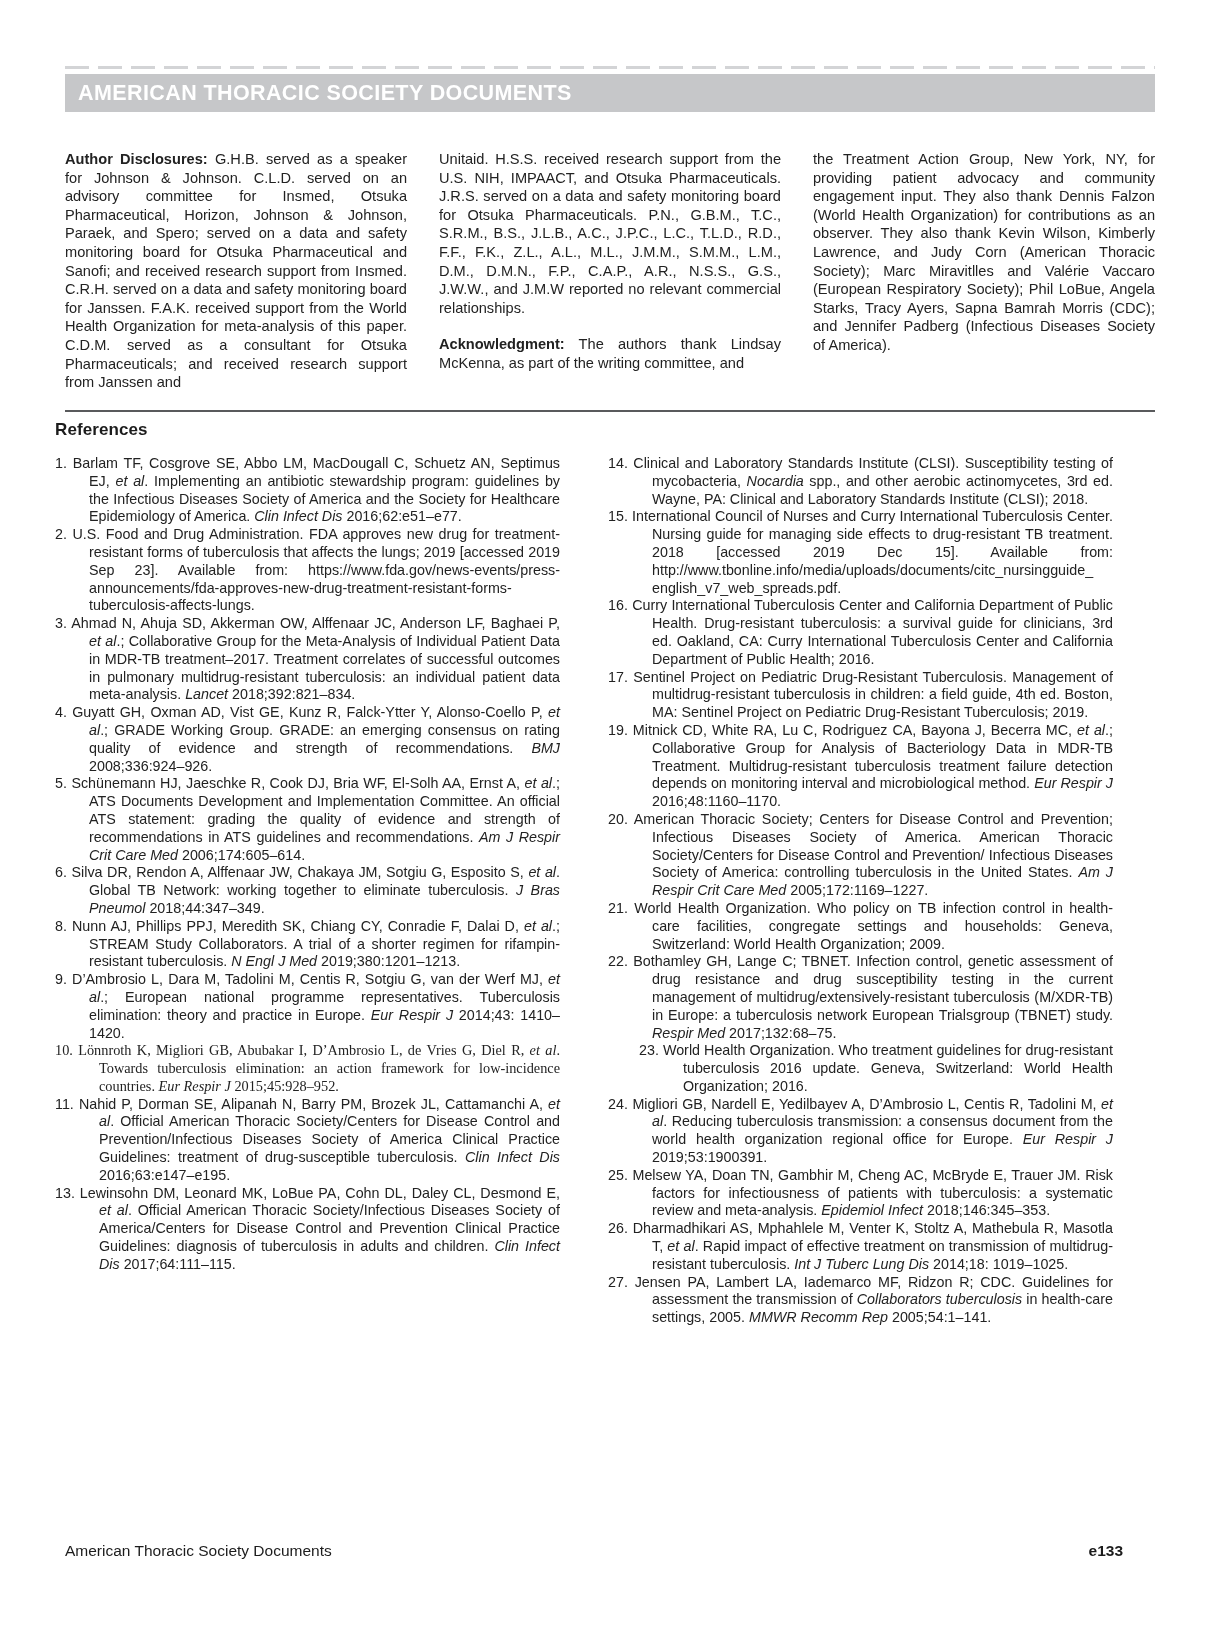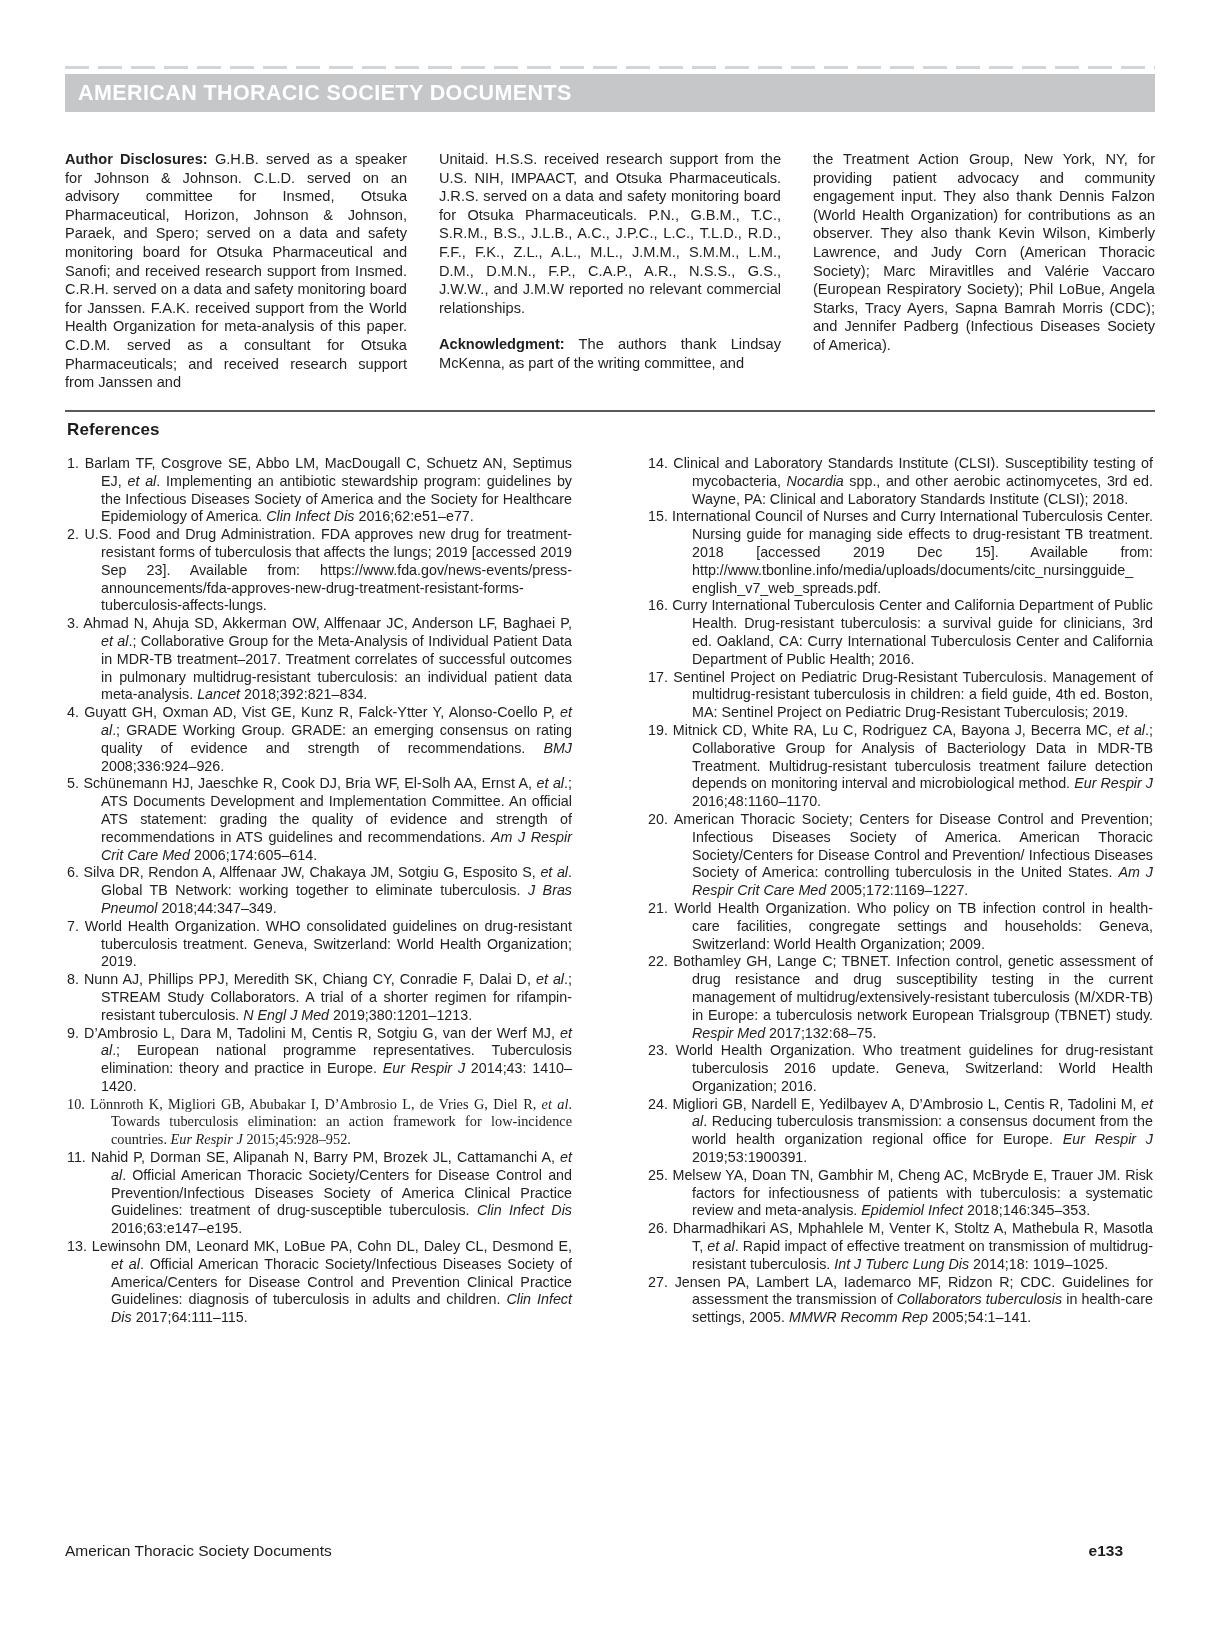--- a/index.html
+++ b/index.html
@@ -25,26 +25,26 @@
   }
   .dcol{flex:1 1 0;min-width:0;}
   .jpar{margin:0;}
   .jpar.acknowledgment{margin-top:18px;}
   .bold{font-weight:bold;}
   .ital{font-style:italic;}
   .refs-rule{
     position:absolute;top:410px;left:65px;width:1090px;height:2px;background:#595a5c;
   }
   .refs-block{
-    position:absolute;top:414px;left:67px;width:1058px;
+    position:absolute;top:414px;left:55px;width:1058px;
   }
   .refs-block h2{
     margin:6px 0 15px 0;font-size:17px;font-weight:bold;color:#1c1c1c;letter-spacing:0.1px;
   }
-  .refcols{display:flex;gap:76px;}
+  .refcols{display:flex;gap:48px;}
   .refcol{width:505px;flex:0 0 505px;min-width:0;
     font-size:14.3px;line-height:17.8px;text-align:justify;color:#222222;}
   .ref{overflow-wrap:anywhere;}
   .footer{
     position:absolute;top:1542px;left:65px;width:1058px;
     display:flex;justify-content:space-between;align-items:baseline;
     font-size:15.5px;color:#1c1c1c;
   }
   .f-right{font-weight:bold;}
 </style>
@@ -77,37 +77,36 @@
   <div class="refs-block">
     <h2>References</h2>
     <div class="refcols">
       <div class="refcol">
           <div class="ref" style="padding-left: 34px; text-indent: -34px;"><span>1. </span><span>Barlam TF, Cosgrove SE, Abbo LM, MacDougall C, Schuetz AN, Septimus EJ, </span><span class="ital">et al</span><span>. Implementing an antibiotic stewardship program: guidelines by the Infectious Diseases Society of America and the Society for Healthcare Epidemiology of America. </span><span class="ital">Clin Infect Dis</span><span> 2016;62:e51–e77.</span></div>
           <div class="ref" style="padding-left: 34px; text-indent: -34px;"><span>2. </span><span>U.S. Food and Drug Administration. FDA approves new drug for treatment-resistant forms of tuberculosis that affects the lungs; 2019 [accessed 2019 Sep 23]. Available from: https://www.fda.gov/news-events/press-announcements/fda-approves-new-drug-treatment-resistant-forms-tuberculosis-affects-lungs.</span></div>
           <div class="ref" style="padding-left: 34px; text-indent: -34px;"><span>3. </span><span>Ahmad N, Ahuja SD, Akkerman OW, Alffenaar JC, Anderson LF, Baghaei P, </span><span class="ital">et al</span><span>.; Collaborative Group for the Meta-Analysis of Individual Patient Data in MDR-TB treatment–2017. Treatment correlates of successful outcomes in pulmonary multidrug-resistant tuberculosis: an individual patient data meta-analysis. </span><span class="ital">Lancet</span><span> 2018;392:821–834.</span></div>
           <div class="ref" style="padding-left: 34px; text-indent: -34px;"><span>4. </span><span>Guyatt GH, Oxman AD, Vist GE, Kunz R, Falck-Ytter Y, Alonso-Coello P, </span><span class="ital">et al</span><span>.; GRADE Working Group. GRADE: an emerging consensus on rating quality of evidence and strength of recommendations. </span><span class="ital">BMJ</span><span> 2008;336:924–926.</span></div>
           <div class="ref" style="padding-left: 34px; text-indent: -34px;"><span>5. </span><span>Schünemann HJ, Jaeschke R, Cook DJ, Bria WF, El-Solh AA, Ernst A, </span><span class="ital">et al</span><span>.; ATS Documents Development and Implementation Committee. An official ATS statement: grading the quality of evidence and strength of recommendations in ATS guidelines and recommendations. </span><span class="ital">Am J Respir Crit Care Med</span><span> 2006;174:605–614.</span></div>
           <div class="ref" style="padding-left: 34px; text-indent: -34px;"><span>6. </span><span>Silva DR, Rendon A, Alffenaar JW, Chakaya JM, Sotgiu G, Esposito S, </span><span class="ital">et al</span><span>. Global TB Network: working together to eliminate tuberculosis. </span><span class="ital">J Bras Pneumol</span><span> 2018;44:347–349.</span></div>
-          <div class="ref" style="padding-left: 34px; text-indent: -34px;"><span>7. </span><span>World Health Organization. WHO consolidated guidelines on drug-resistant tuberculosis treatment. Geneva, Switzerland: World Health Organization; 2019.</span></div>
           <div class="ref" style="padding-left: 34px; text-indent: -34px;"><span>8. </span><span>Nunn AJ, Phillips PPJ, Meredith SK, Chiang CY, Conradie F, Dalai D, </span><span class="ital">et al</span><span>.; STREAM Study Collaborators. A trial of a shorter regimen for rifampin-resistant tuberculosis. </span><span class="ital">N Engl J Med</span><span> 2019;380:1201–1213.</span></div>
           <div class="ref" style="padding-left: 34px; text-indent: -34px;"><span>9. </span><span>D’Ambrosio L, Dara M, Tadolini M, Centis R, Sotgiu G, van der Werf MJ, </span><span class="ital">et al</span><span>.; European national programme representatives. Tuberculosis elimination: theory and practice in Europe. </span><span class="ital">Eur Respir J</span><span> 2014;43: 1410–1420.</span></div>
           <div class="ref" style="padding-left: 44px; text-indent: -44px; font-family: Liberation Serif, serif;"><span>10. </span><span>Lönnroth K, Migliori GB, Abubakar I, D’Ambrosio L, de Vries G, Diel R, </span><span class="ital">et al</span><span>. Towards tuberculosis elimination: an action framework for low-incidence countries. </span><span class="ital">Eur Respir J</span><span> 2015;45:928–952.</span></div>
           <div class="ref" style="padding-left: 44px; text-indent: -44px;"><span>11. </span><span>Nahid P, Dorman SE, Alipanah N, Barry PM, Brozek JL, Cattamanchi A, </span><span class="ital">et al</span><span>. Official American Thoracic Society/Centers for Disease Control and Prevention/Infectious Diseases Society of America Clinical Practice Guidelines: treatment of drug-susceptible tuberculosis. </span><span class="ital">Clin Infect Dis</span><span> 2016;63:e147–e195.</span></div>
           <div class="ref" style="padding-left: 44px; text-indent: -44px;"><span>13. </span><span>Lewinsohn DM, Leonard MK, LoBue PA, Cohn DL, Daley CL, Desmond E, </span><span class="ital">et al</span><span>. Official American Thoracic Society/Infectious Diseases Society of America/Centers for Disease Control and Prevention Clinical Practice Guidelines: diagnosis of tuberculosis in adults and children. </span><span class="ital">Clin Infect Dis</span><span> 2017;64:111–115.</span></div>
         </div>
       <div class="refcol">
           <div class="ref" style="padding-left: 44px; text-indent: -44px;"><span>14. </span><span>Clinical and Laboratory Standards Institute (CLSI). Susceptibility testing of mycobacteria, </span><span class="ital">Nocardia</span><span> spp., and other aerobic actinomycetes, 3rd ed. Wayne, PA: Clinical and Laboratory Standards Institute (CLSI); 2018.</span></div>
           <div class="ref" style="padding-left: 44px; text-indent: -44px;"><span>15. </span><span>International Council of Nurses and Curry International Tuberculosis Center. Nursing guide for managing side effects to drug-resistant TB treatment. 2018 [accessed 2019 Dec 15]. Available from: http://www.tbonline.info/media/uploads/documents/citc_nursingguide_ english_v7_web_spreads.pdf.</span></div>
           <div class="ref" style="padding-left: 44px; text-indent: -44px;"><span>16. </span><span>Curry International Tuberculosis Center and California Department of Public Health. Drug-resistant tuberculosis: a survival guide for clinicians, 3rd ed. Oakland, CA: Curry International Tuberculosis Center and California Department of Public Health; 2016.</span></div>
           <div class="ref" style="padding-left: 44px; text-indent: -44px;"><span>17. </span><span>Sentinel Project on Pediatric Drug-Resistant Tuberculosis. Management of multidrug-resistant tuberculosis in children: a field guide, 4th ed. Boston, MA: Sentinel Project on Pediatric Drug-Resistant Tuberculosis; 2019.</span></div>
           <div class="ref" style="padding-left: 44px; text-indent: -44px;"><span>19. </span><span>Mitnick CD, White RA, Lu C, Rodriguez CA, Bayona J, Becerra MC, </span><span class="ital">et al</span><span>.; Collaborative Group for Analysis of Bacteriology Data in MDR-TB Treatment. Multidrug-resistant tuberculosis treatment failure detection depends on monitoring interval and microbiological method. </span><span class="ital">Eur Respir J</span><span> 2016;48:1160–1170.</span></div>
           <div class="ref" style="padding-left: 44px; text-indent: -44px;"><span>20. </span><span>American Thoracic Society; Centers for Disease Control and Prevention; Infectious Diseases Society of America. American Thoracic Society/Centers for Disease Control and Prevention/ Infectious Diseases Society of America: controlling tuberculosis in the United States. </span><span class="ital">Am J Respir Crit Care Med</span><span> 2005;172:1169–1227.</span></div>
           <div class="ref" style="padding-left: 44px; text-indent: -44px;"><span>21. </span><span>World Health Organization. Who policy on TB infection control in health-care facilities, congregate settings and households: Geneva, Switzerland: World Health Organization; 2009.</span></div>
           <div class="ref" style="padding-left: 44px; text-indent: -44px;"><span>22. </span><span>Bothamley GH, Lange C; TBNET. Infection control, genetic assessment of drug resistance and drug susceptibility testing in the current management of multidrug/extensively-resistant tuberculosis (M/XDR-TB) in Europe: a tuberculosis network European Trialsgroup (TBNET) study. </span><span class="ital">Respir Med</span><span> 2017;132:68–75.</span></div>
-          <div class="ref" style="padding-left: 44px; text-indent: -44px;"><span>23. </span><span>World Health Organization. Who treatment guidelines for drug-resistant tuberculosis 2016 update. Geneva, Switzerland: World Health Organization; 2016.</span></div>
+          <div class="ref" style="padding-left: 44px; text-indent: -44px; margin-left: 31px;"><span>23. </span><span>World Health Organization. Who treatment guidelines for drug-resistant tuberculosis 2016 update. Geneva, Switzerland: World Health Organization; 2016.</span></div>
           <div class="ref" style="padding-left: 44px; text-indent: -44px;"><span>24. </span><span>Migliori GB, Nardell E, Yedilbayev A, D’Ambrosio L, Centis R, Tadolini M, </span><span class="ital">et al</span><span>. Reducing tuberculosis transmission: a consensus document from the world health organization regional office for Europe. </span><span class="ital">Eur Respir J</span><span> 2019;53:1900391.</span></div>
           <div class="ref" style="padding-left: 44px; text-indent: -44px;"><span>25. </span><span>Melsew YA, Doan TN, Gambhir M, Cheng AC, McBryde E, Trauer JM. Risk factors for infectiousness of patients with tuberculosis: a systematic review and meta-analysis. </span><span class="ital">Epidemiol Infect</span><span> 2018;146:345–353.</span></div>
           <div class="ref" style="padding-left: 44px; text-indent: -44px;"><span>26. </span><span>Dharmadhikari AS, Mphahlele M, Venter K, Stoltz A, Mathebula R, Masotla T, </span><span class="ital">et al</span><span>. Rapid impact of effective treatment on transmission of multidrug-resistant tuberculosis. </span><span class="ital">Int J Tuberc Lung Dis</span><span> 2014;18: 1019–1025.</span></div>
           <div class="ref" style="padding-left: 44px; text-indent: -44px;"><span>27. </span><span>Jensen PA, Lambert LA, Iademarco MF, Ridzon R; CDC. Guidelines for assessment the transmission of </span><span class="ital">Collaborators tuberculosis</span><span> in health-care settings, 2005. </span><span class="ital">MMWR Recomm Rep</span><span> 2005;54:1–141.</span></div>
         </div>
     </div>
   </div>
 
   <div class="footer">
     <span class="f-left">American Thoracic Society Documents</span>

